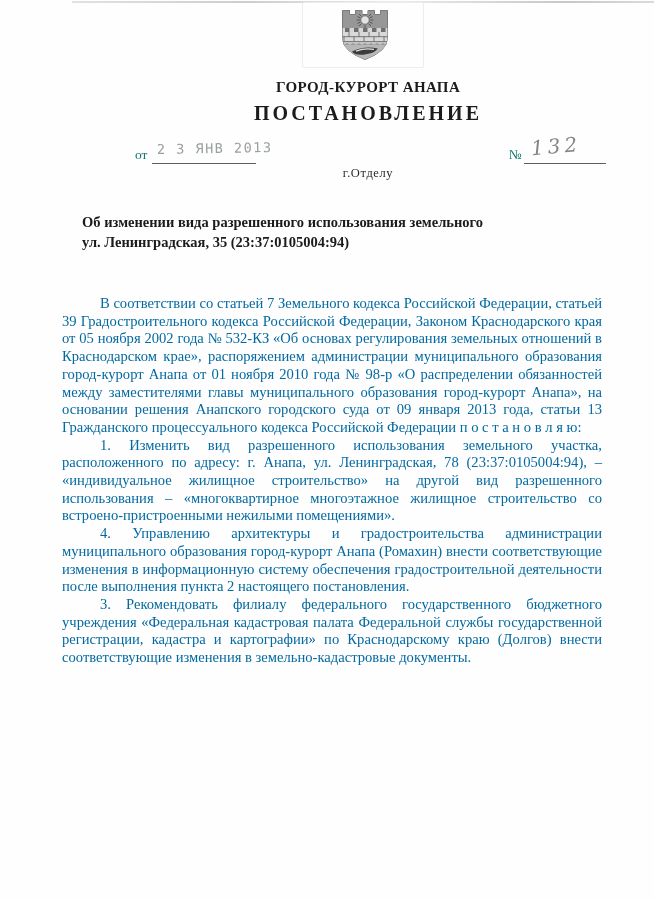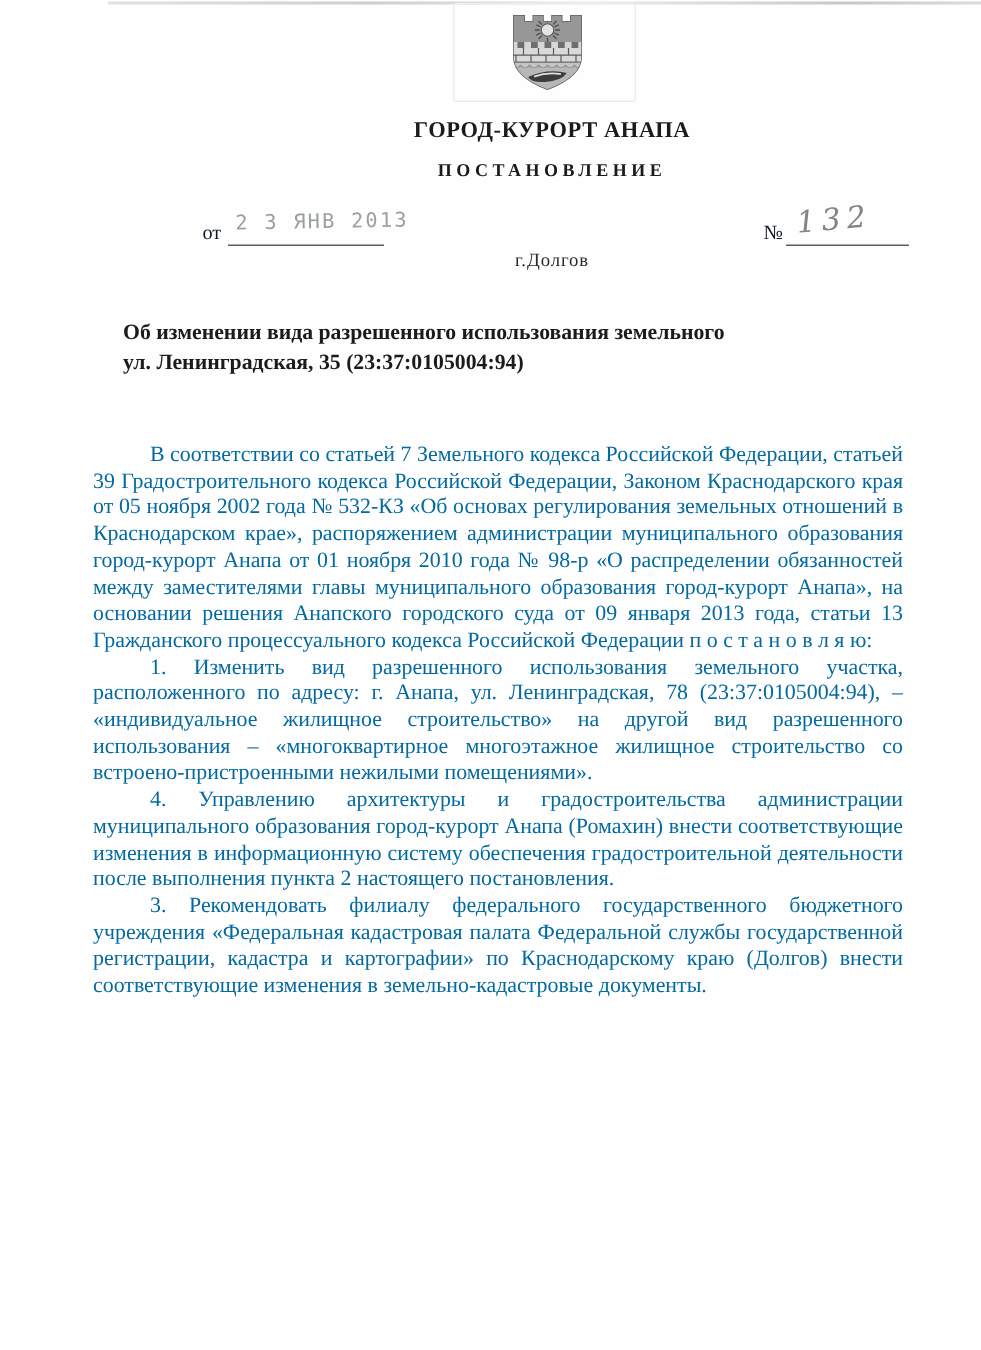--- a/index.html
+++ b/index.html
@@ -22,22 +22,22 @@
     border:1px solid #ededea;border-radius:2px;
   }
   .emblem{
     position:absolute;left:341px;top:8px;width:48px;height:53px;
   }
   .header{
     position:absolute;left:82px;top:77px;width:572px;
     text-align:center;font-weight:bold;color:#1b1b1b;
   }
   .org-line{font-size:15px;line-height:21px;letter-spacing:.4px;white-space:pre;}
-  .doc-type{font-size:12px;line-height:22px;letter-spacing:3px;margin-top:4px;}
-  .meta-label{position:absolute;font-size:13.5px;color:#0f172a;}
+  .doc-type{font-size:20px;line-height:22px;letter-spacing:3px;margin-top:4px;}
+  .meta-label{position:absolute;font-size:13.5px;color:#0f766e;}
   .date-label{left:135px;top:147px;}
   .date-stamp{
     position:absolute;left:157px;top:140px;
     font-family:"DejaVu Sans Mono", monospace;
     font-size:13.5px;letter-spacing:1.5px;color:#9aa0a2;
     transform:rotate(-1deg);white-space:pre;
   }
   .date-underline{position:absolute;left:152px;top:163px;width:104px;border-bottom:1.4px solid #5c5c5c;}
   .number-label{left:509px;top:147px;}
   .number-value{
@@ -140,21 +140,21 @@
   </div>
 
   <span class="meta-label date-label">от</span>
   <span class="date-stamp">2 3 ЯНВ 2013</span>
   <span class="date-underline"></span>
 
   <span class="meta-label number-label">№</span>
   <span class="number-value">132</span>
   <span class="number-underline"></span>
 
-  <div class="place">г.Долгов</div>
+  <div class="place">г.Отделу</div>
 
   <div class="subject-title">
     <div>Об изменении вида разрешенного использования земельного</div>
     <div>ул. Ленинградская, 35 (23:37:0105004:94)</div>
   </div>
 
   <div class="body-text">
     <p>В соответствии со статьей 7 Земельного кодекса Российской Федерации, статьей 39 Градостроительного кодекса Российской Федерации, Законом Краснодарского края от 05 ноября 2002 года № 532-КЗ «Об основах регулирования земельных отношений в Краснодарском крае», распоряжением администрации муниципального образования город-курорт Анапа от 01 ноября 2010 года № 98-р «О распределении обязанностей между заместителями главы муниципального образования город-курорт Анапа», на основании решения Анапского городского суда от 09 января 2013 года, статьи 13 Гражданского процессуального кодекса Российской Федерации п о с т а н о в л я ю:</p>
     <p>1. Изменить вид разрешенного использования земельного участка, расположенного по адресу: г. Анапа, ул. Ленинградская, 78 (23:37:0105004:94), – «индивидуальное жилищное строительство» на другой вид разрешенного использования – «многоквартирное многоэтажное жилищное строительство со встроено-пристроенными нежилыми помещениями».</p>
     <p>4. Управлению архитектуры и градостроительства администрации муниципального образования город-курорт Анапа (Ромахин) внести соответствующие изменения в информационную систему обеспечения градостроительной деятельности после выполнения пункта 2 настоящего постановления.</p>

